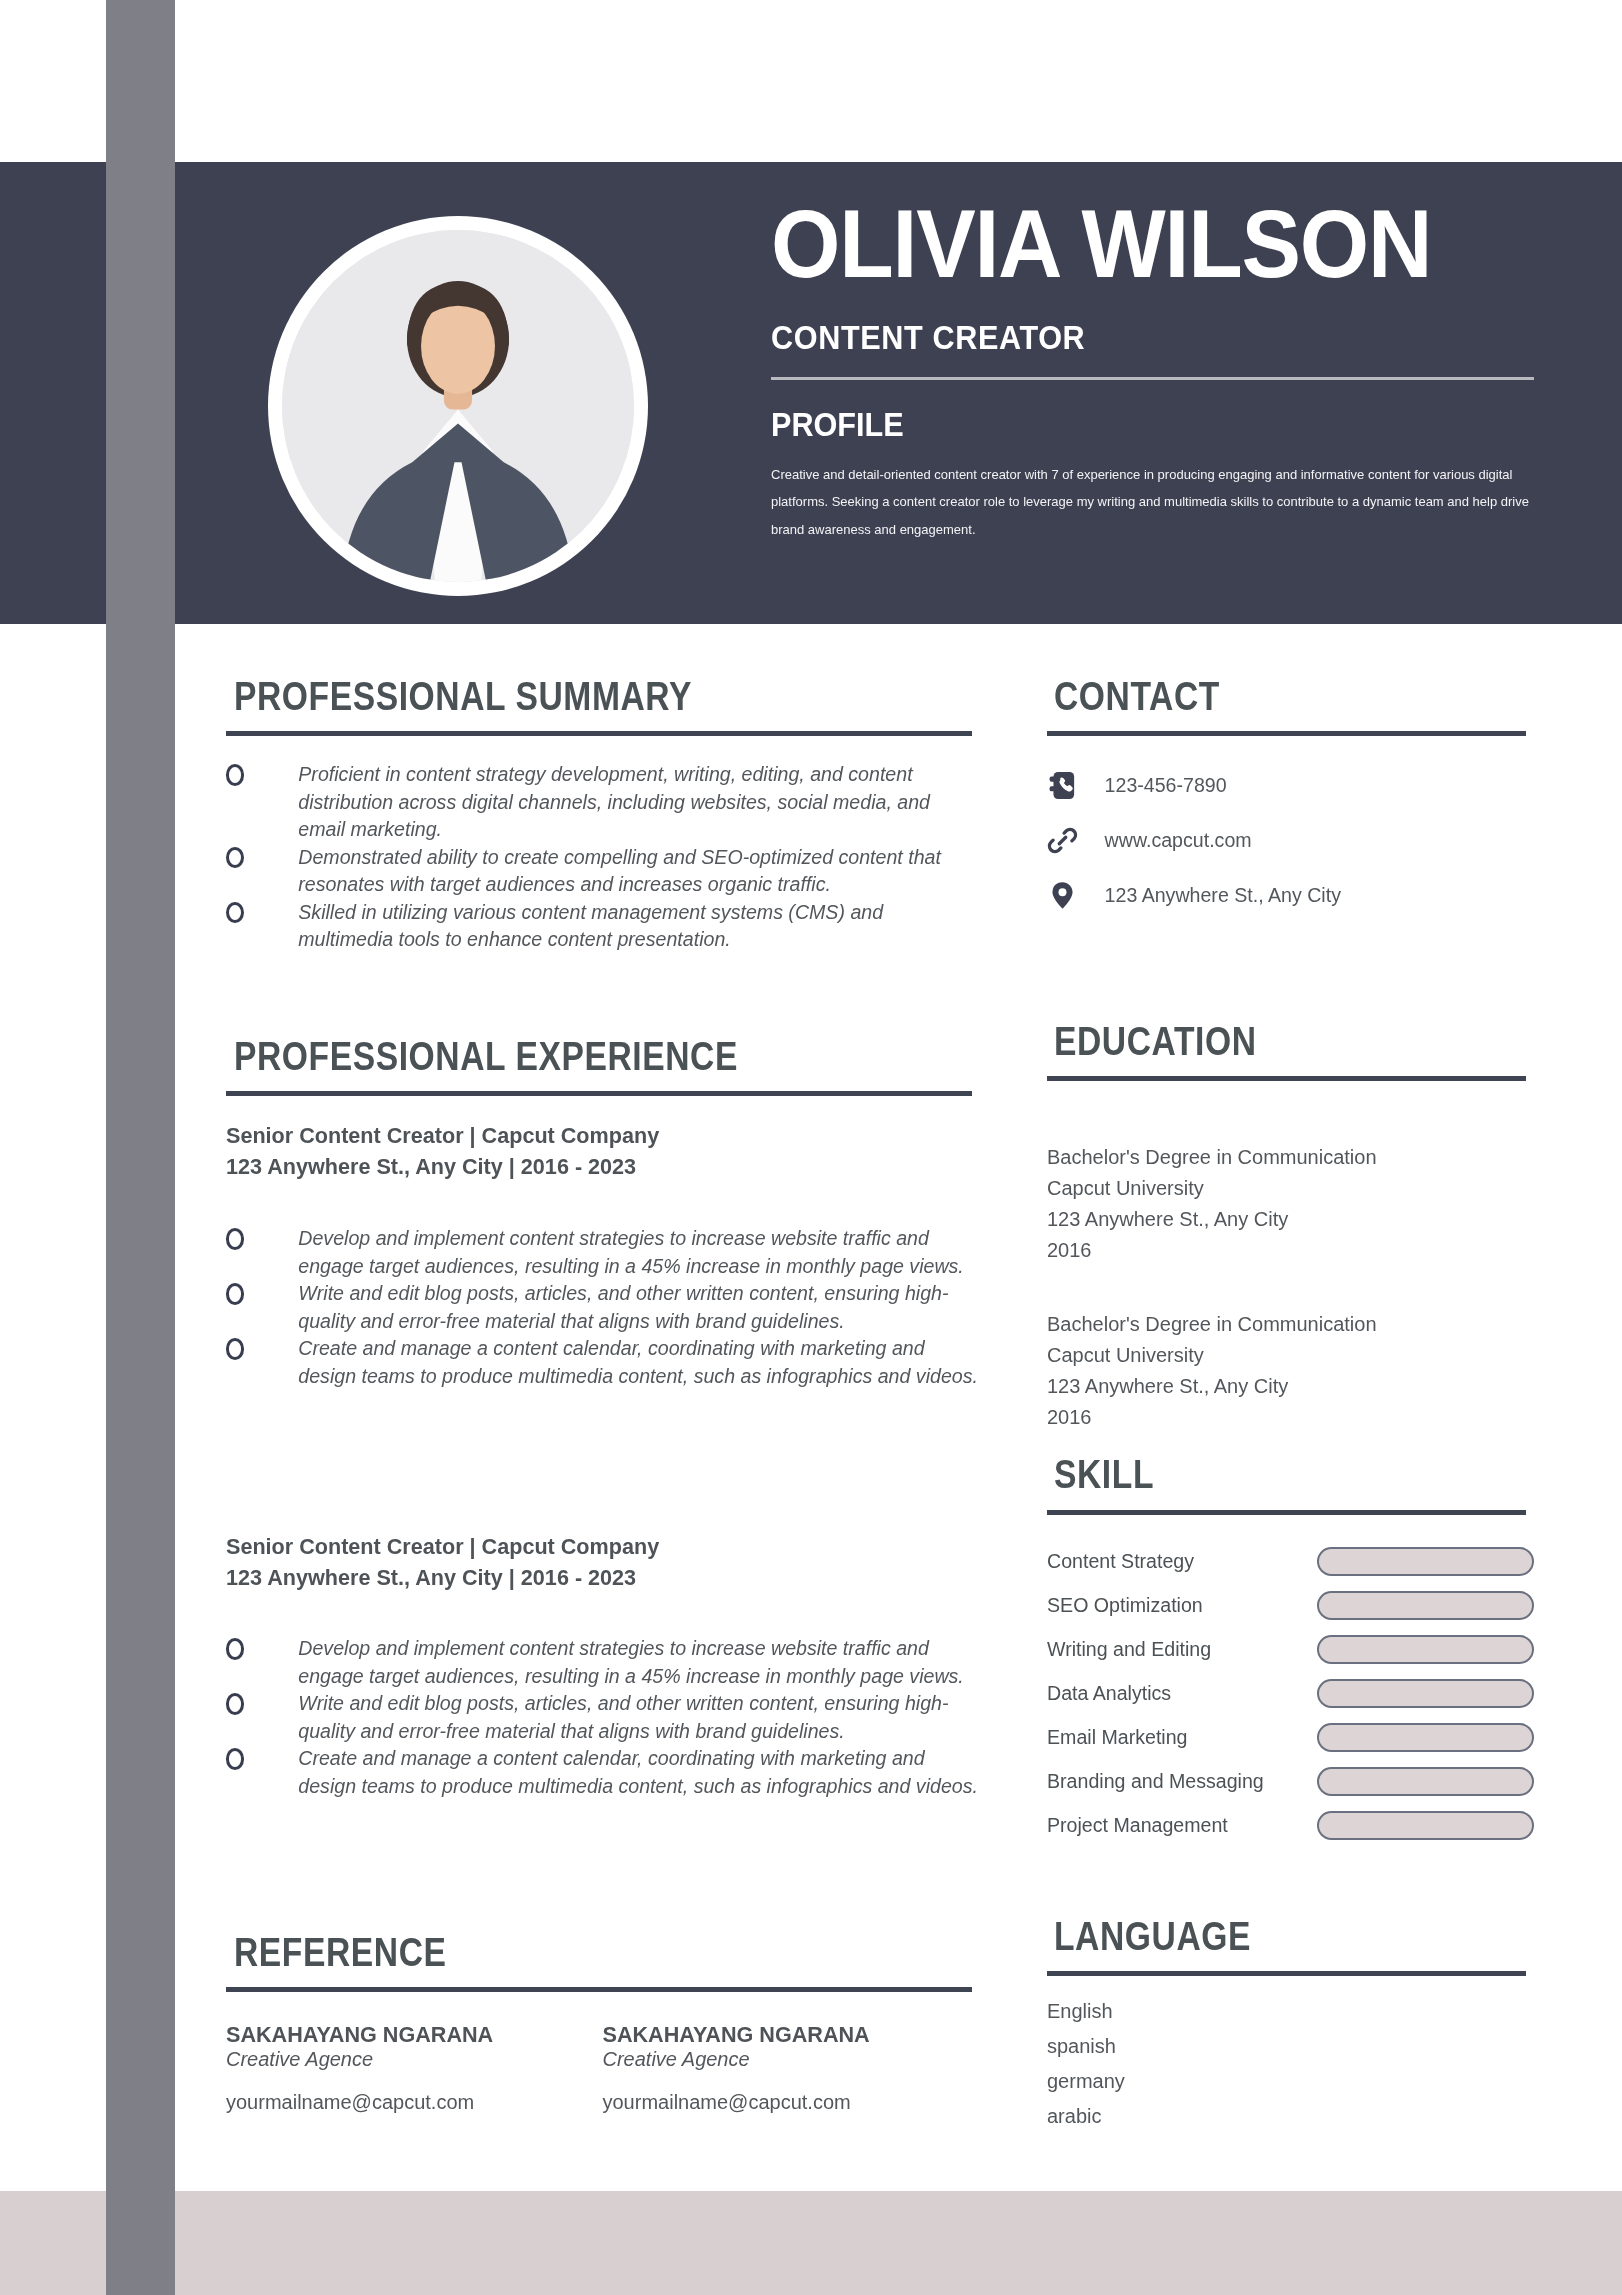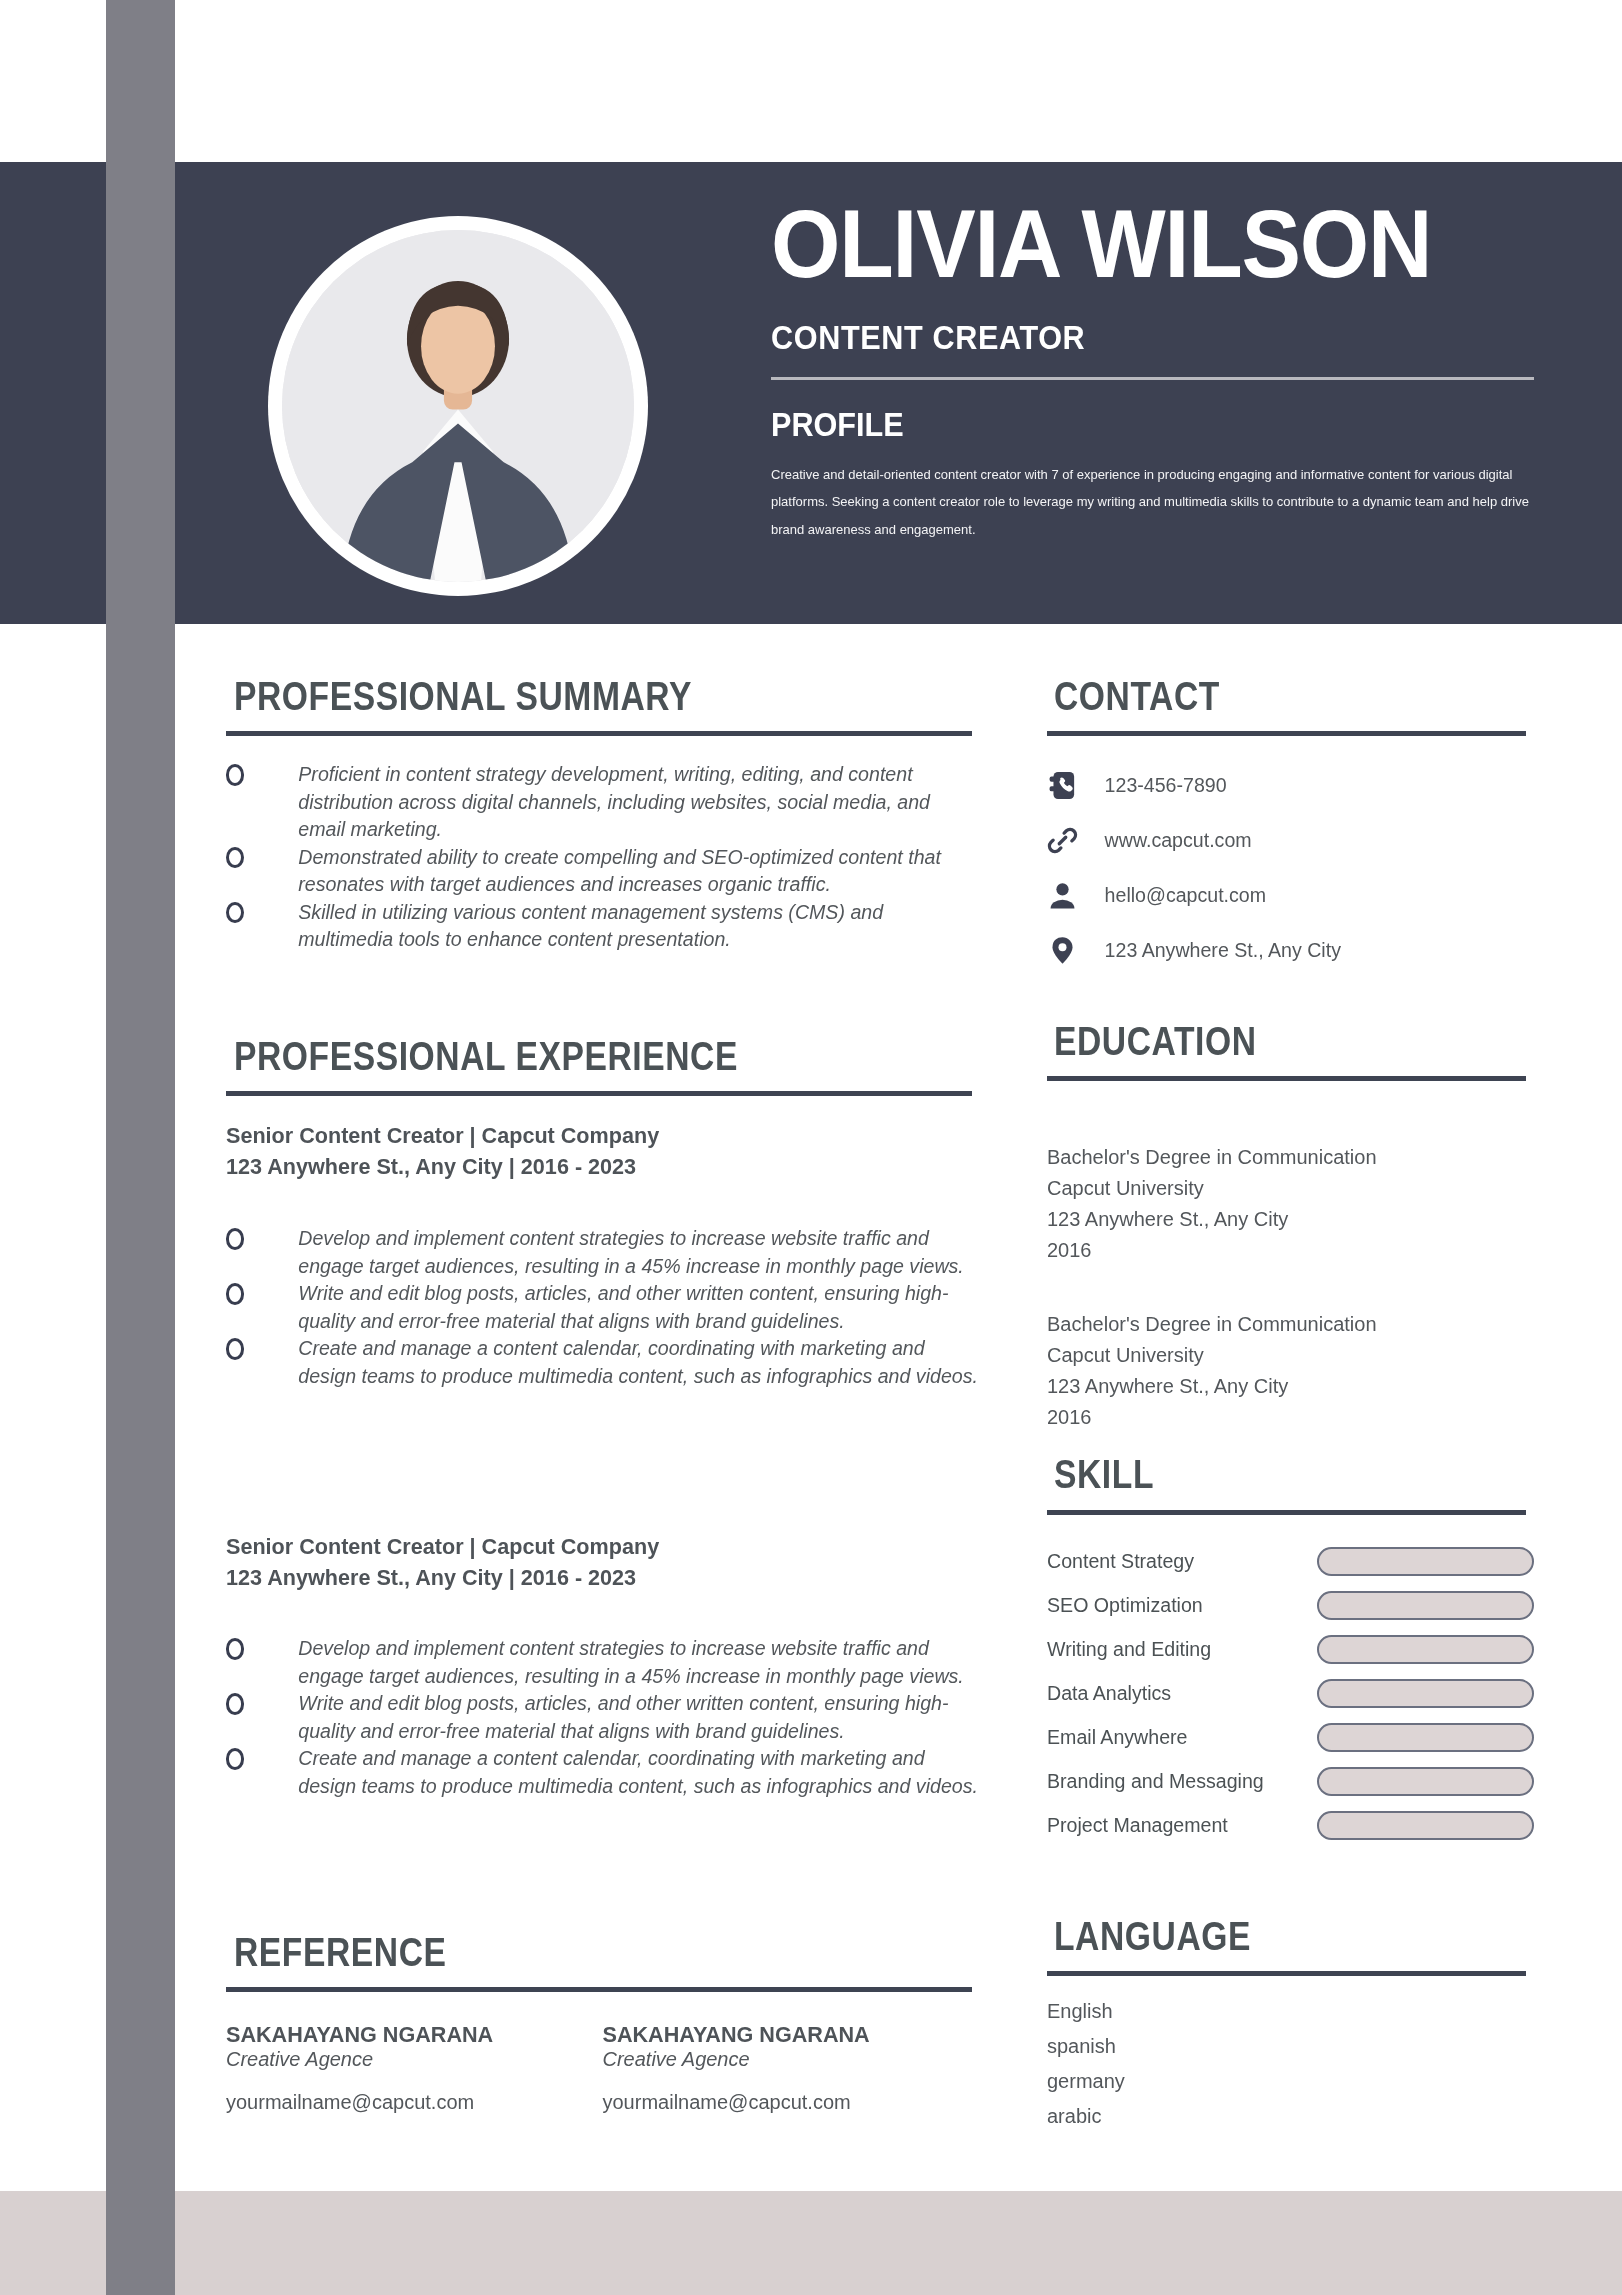--- a/index.html
+++ b/index.html
@@ -201,29 +201,20 @@
           <path d="M26.5 12.5l3.5-3.5a8.5 8.5 0 0 1 12 12l-3.5 3.5"></path>
           <path d="M21.5 35.5l-3.5 3.5a8.5 8.5 0 0 1-12-12l3.5-3.5"></path>
           <path d="M19 29l10-10"></path>
         </svg>
       </span>
       <span class="ctext">www.capcut.com</span>
     </div>
     <div class="citem">
       <span class="cicon">
         <svg viewBox="0 0 48 48" fill="currentColor">
-          <circle cx="24" cy="14.5" r="9.5"></circle>
-          <path d="M5.5 44a18.5 13.5 0 0 1 37 0z"></path>
-        </svg>
-      </span>
-      <span class="ctext">hello@capcut.com</span>
-    </div>
-    <div class="citem">
-      <span class="cicon">
-        <svg viewBox="0 0 48 48" fill="currentColor">
           <path d="M24 3.5c8.6 0 15.5 6.9 15.5 15.5 0 10.5-15.5 25.5-15.5 25.5S8.5 29.5 8.5 19 15.4 3.5 24 3.5z"></path>
           <circle cx="24" cy="19" r="6.2" fill="#fff"></circle>
         </svg>
       </span>
       <span class="ctext">123 Anywhere St., Any City</span>
     </div>
   </div>
 
   <div class="sec-h" style="left:1054px; top:1018px;">EDUCATION</div>
   <div class="rule" style="left:1047px; top:1076px; width:479px;"></div>
@@ -257,21 +248,21 @@
     </div>
     <div class="srow">
       <span class="slabel">Writing and Editing</span>
       <span class="sbar"><span class="sfill" style="width: 83%;"></span></span>
     </div>
     <div class="srow">
       <span class="slabel">Data Analytics</span>
       <span class="sbar"><span class="sfill" style="width: 83%;"></span></span>
     </div>
     <div class="srow">
-      <span class="slabel">Email Anywhere</span>
+      <span class="slabel">Email Marketing</span>
       <span class="sbar"><span class="sfill" style="width: 84%;"></span></span>
     </div>
     <div class="srow">
       <span class="slabel">Branding and Messaging</span>
       <span class="sbar"><span class="sfill" style="width: 83%;"></span></span>
     </div>
     <div class="srow">
       <span class="slabel">Project Management</span>
       <span class="sbar"><span class="sfill" style="width: 83%;"></span></span>
     </div>

